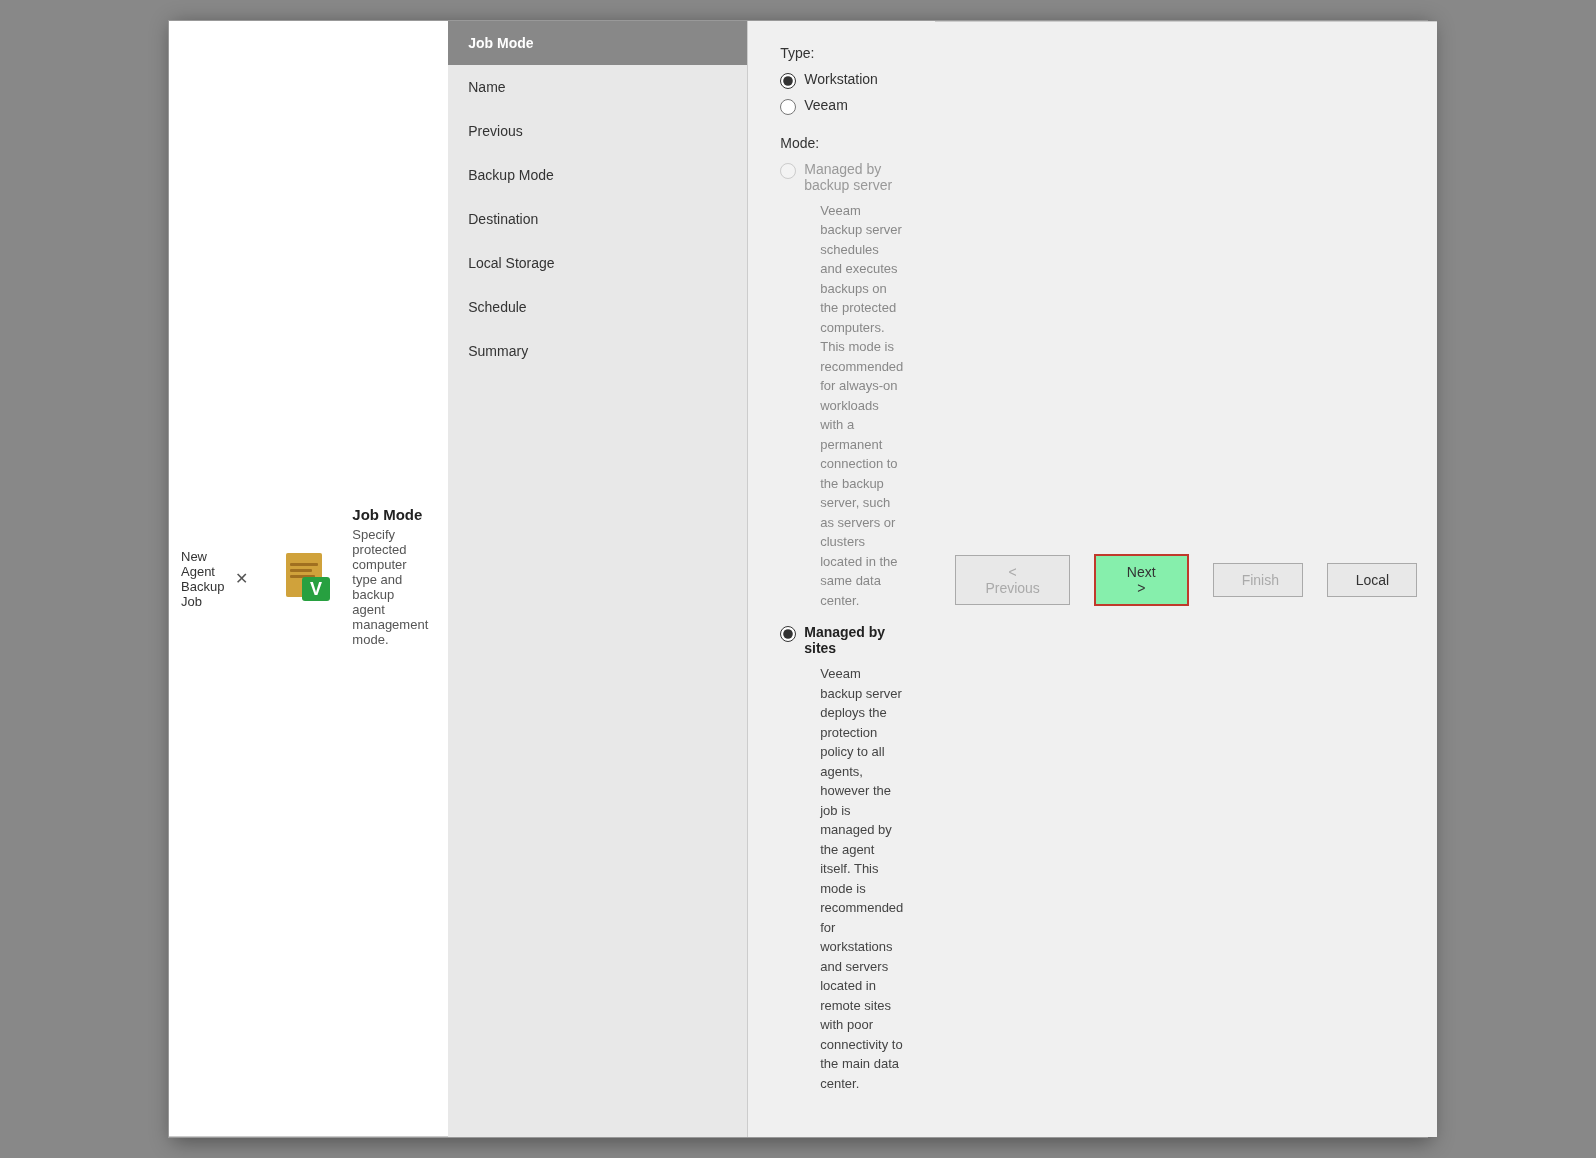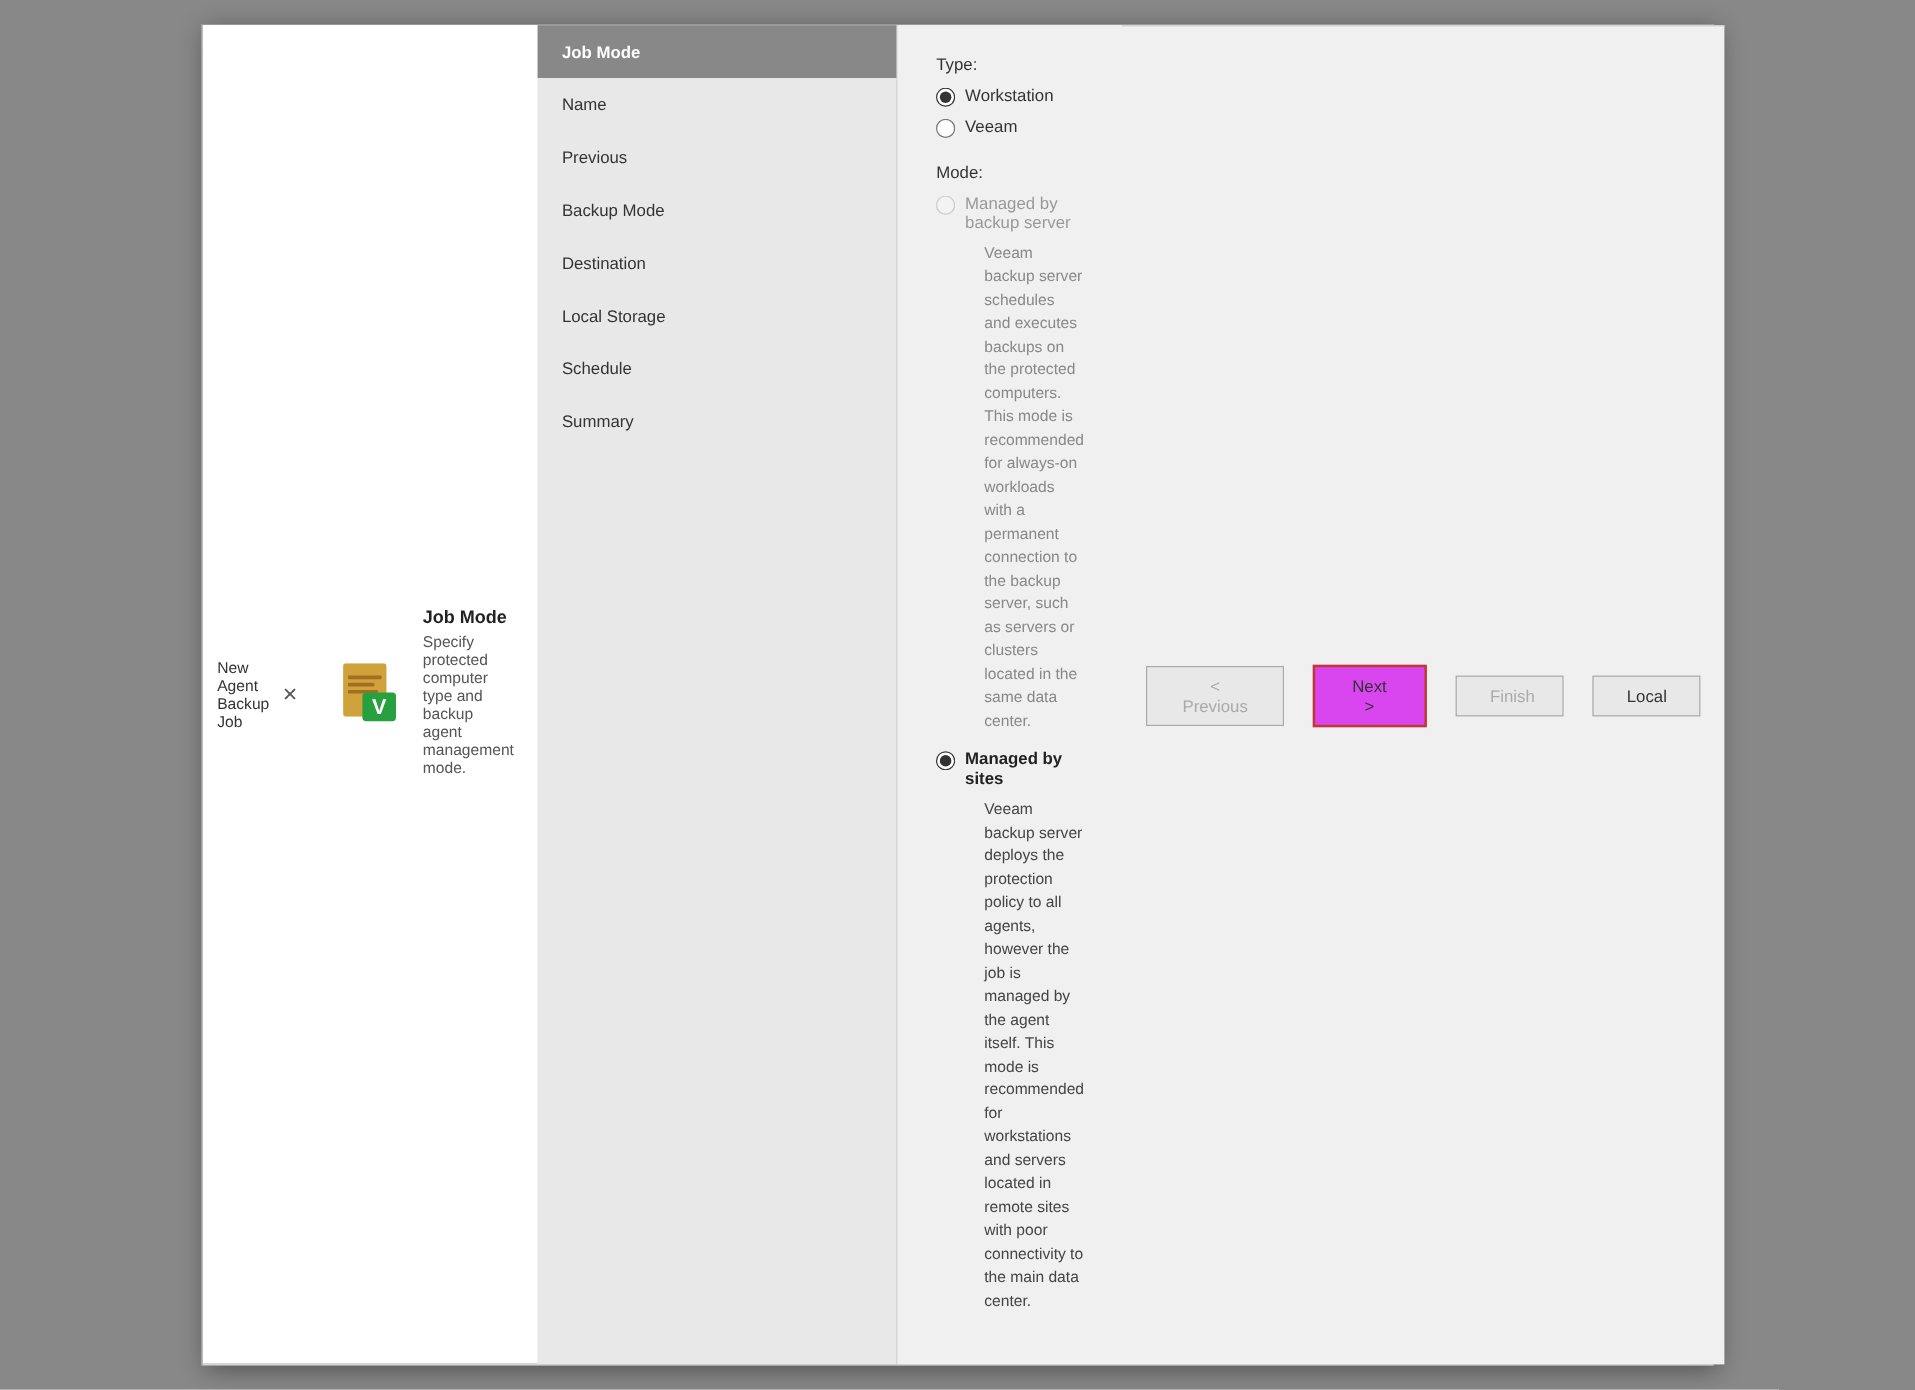--- a/index.html
+++ b/index.html
@@ -160,21 +160,21 @@
       padding: 8px 28px;
       font-size: 14px;
       border: 1px solid #aaa;
       background: #e8e8e8;
       color: #333;
       cursor: pointer;
       min-width: 90px;
     }
     .btn.primary {
       border: 2px solid #c0392b;
-      background: #d946ef;
+      background: #86efac;
       color: #333;
     }
     .btn:disabled {
       color: #aaa;
       cursor: default;
     }
   </style>
 </head>
 <body>
 

